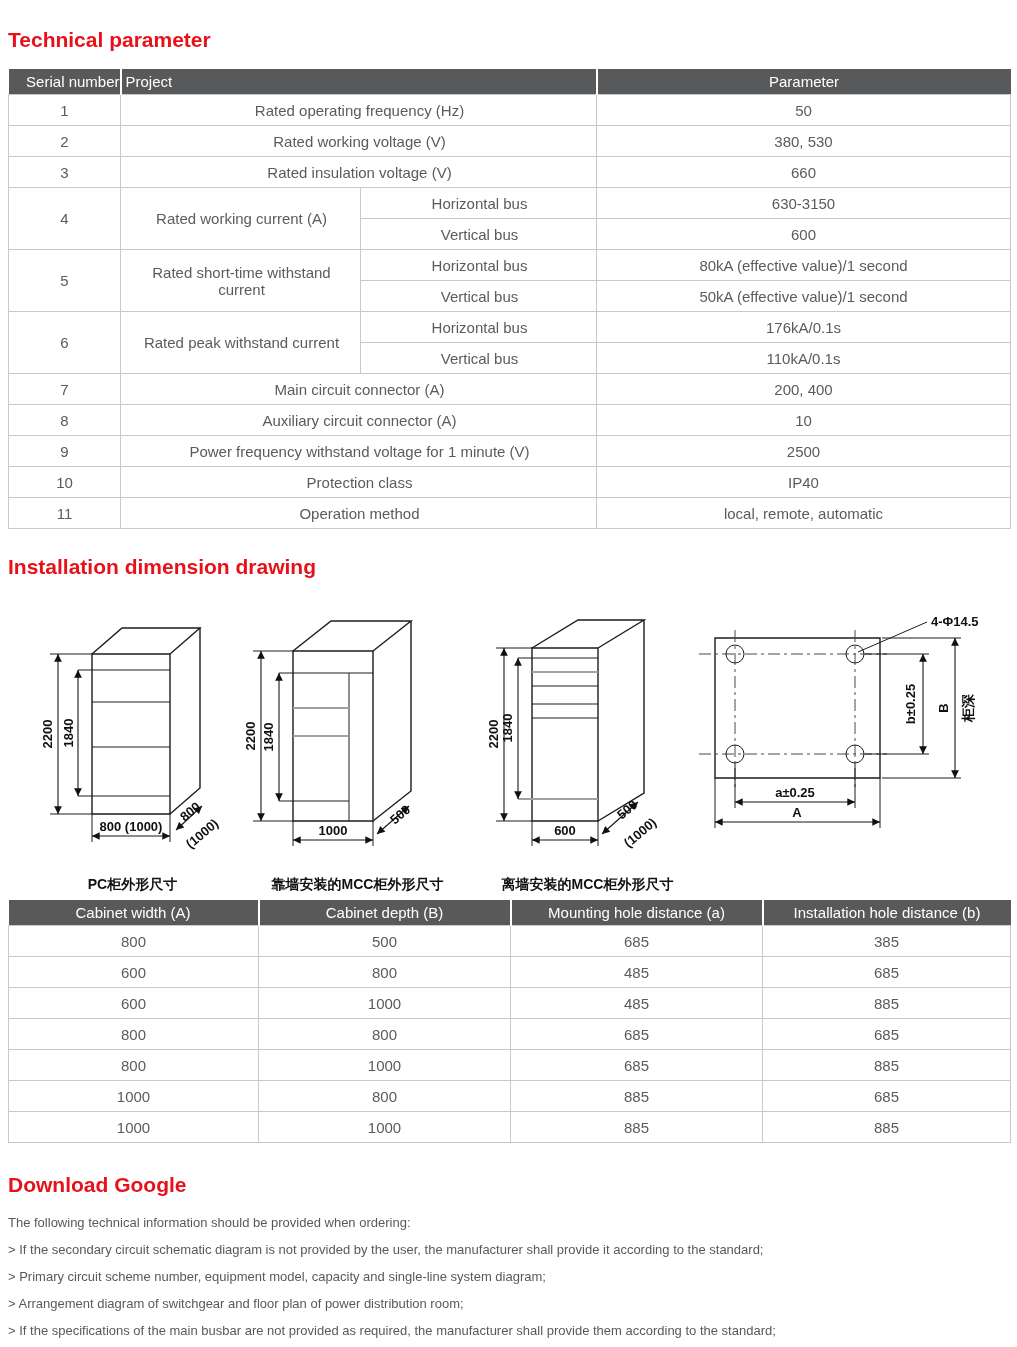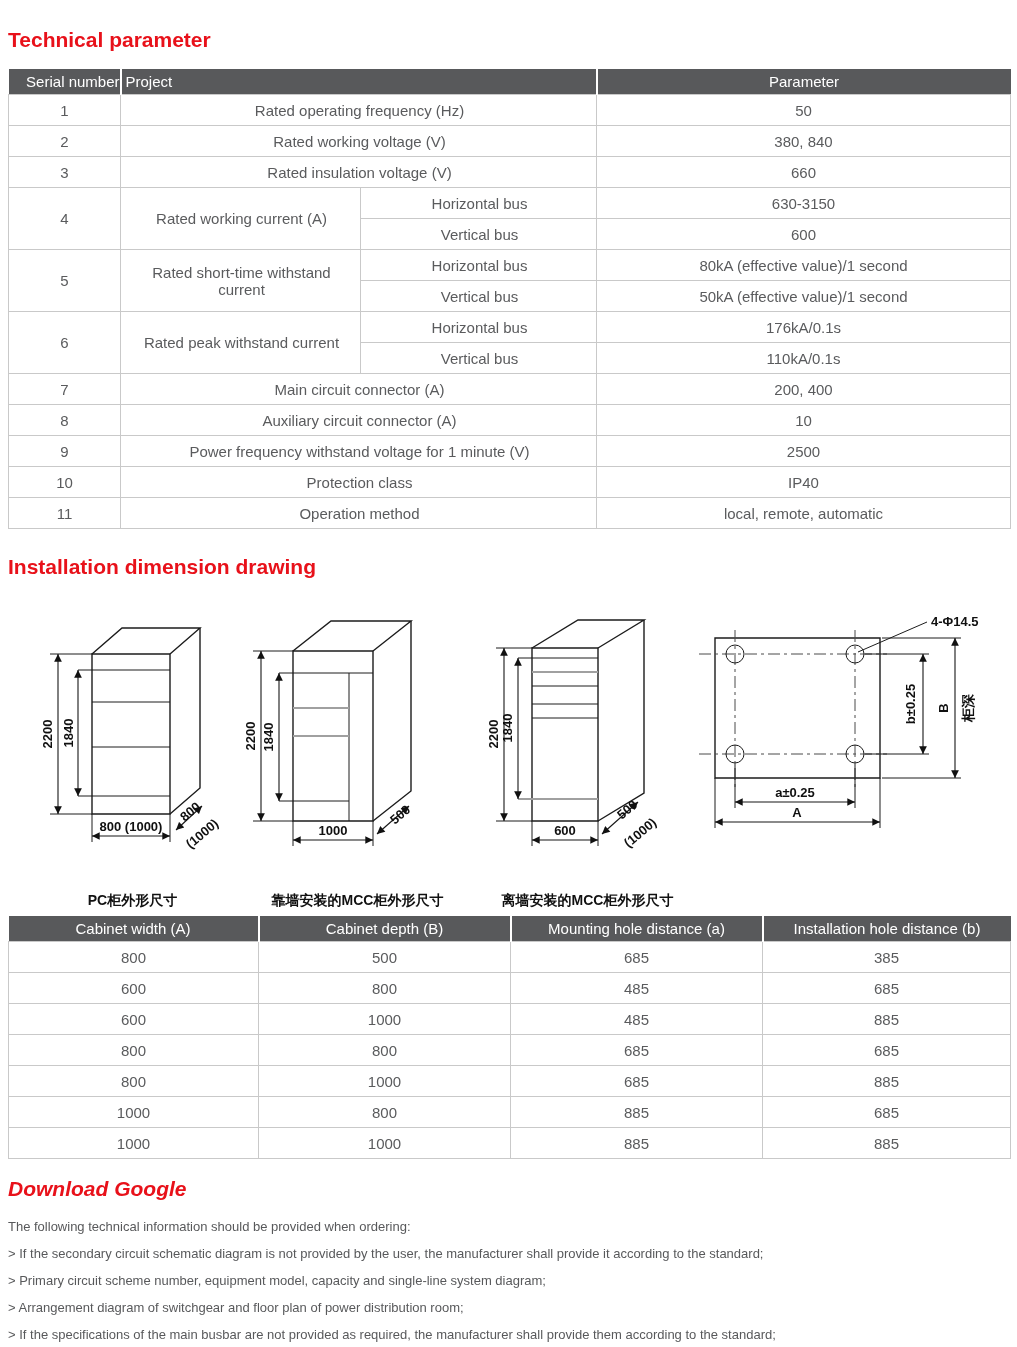--- a/index.html
+++ b/index.html
@@ -20,21 +20,21 @@
   .t1 th.h-param { text-align:center; }
   .t1 td.serial { text-align:center; padding:0; }
   .t1 td.project, .t1 td.sub { text-align:center; padding-left:10px; }
   .t1 td.param { text-align:center;margin-top:44px; }
 
   .t2 th { text-align:center; }
   .t2 td { text-align:center; }
 
   .drawings { display:flex; align-items:flex-start; margin:10px 0 6px 0; padding-left:22px; }
   .fig { text-align:center; flex:0 0 auto; }
-  .fig .caption { font-weight:bold; color:#111; font-size:14px; margin-top:20px;
+  .fig .caption { font-weight:bold; color:#111; font-size:14px; margin-top:4px;
                   font-family:"Liberation Sans", sans-serif; }
   .fig-plate { margin-top:16px; }
 
   .outline { fill:none; stroke:#1c1c1c; stroke-width:1.4; }
   .thin    { fill:none; stroke:#1c1c1c; stroke-width:1; }
   .grayl   { fill:none; stroke:#a0a0a0; stroke-width:2; }
   .dim     { fill:none; stroke:#161616; stroke-width:1.1; }
   .dash    { fill:none; stroke:#4a4a4a; stroke-width:1; stroke-dasharray:12 4 3 4; }
   .dimtxt  { font:700 13px "Liberation Sans", sans-serif; fill:#101010; }
   .cjk     { font:700 14px "Liberation Sans", sans-serif; fill:#101010; }
@@ -65,21 +65,21 @@
     </thead>
     <tbody>
       <tr>
         <td class="serial">1</td>
         <td class="project" colspan="2">Rated operating frequency (Hz)</td>
         <td class="param">50</td>
       </tr>
       <tr>
         <td class="serial">2</td>
         <td class="project" colspan="2">Rated working voltage (V)</td>
-        <td class="param">380, 840</td>
+        <td class="param">380, 530</td>
       </tr>
       <tr>
         <td class="serial">3</td>
         <td class="project" colspan="2">Rated insulation voltage (V)</td>
         <td class="param">660</td>
       </tr>
       <tr>
         <td class="serial" rowspan="2">4</td>
         <td class="project" rowspan="2">Rated working current (A)</td>
         <td class="sub">Horizontal bus</td>
@@ -323,21 +323,21 @@
       </tr>
       <tr>
         <td>1000</td>
         <td>1000</td>
         <td>885</td>
         <td>885</td>
       </tr>
     </tbody>
   </table>
 
-  <h1 class="section" style="margin-top:18px;font-style:italic;">Download Google</h1>
+  <h1 class="section" style="margin-top:30px;">Download Google</h1>
 
   <div class="ordering">
     <p>The following technical information should be provided when ordering:</p>
     <p>&gt; If the secondary circuit schematic diagram is not provided by the user, the manufacturer shall provide it according to the standard;</p>
     <p>&gt; Primary circuit scheme number, equipment model, capacity and single-line system diagram;</p>
     <p>&gt; Arrangement diagram of switchgear and floor plan of power distribution room;</p>
     <p>&gt; If the specifications of the main busbar are not provided as required, the manufacturer shall provide them according to the standard;</p>
 
   </div>
 

